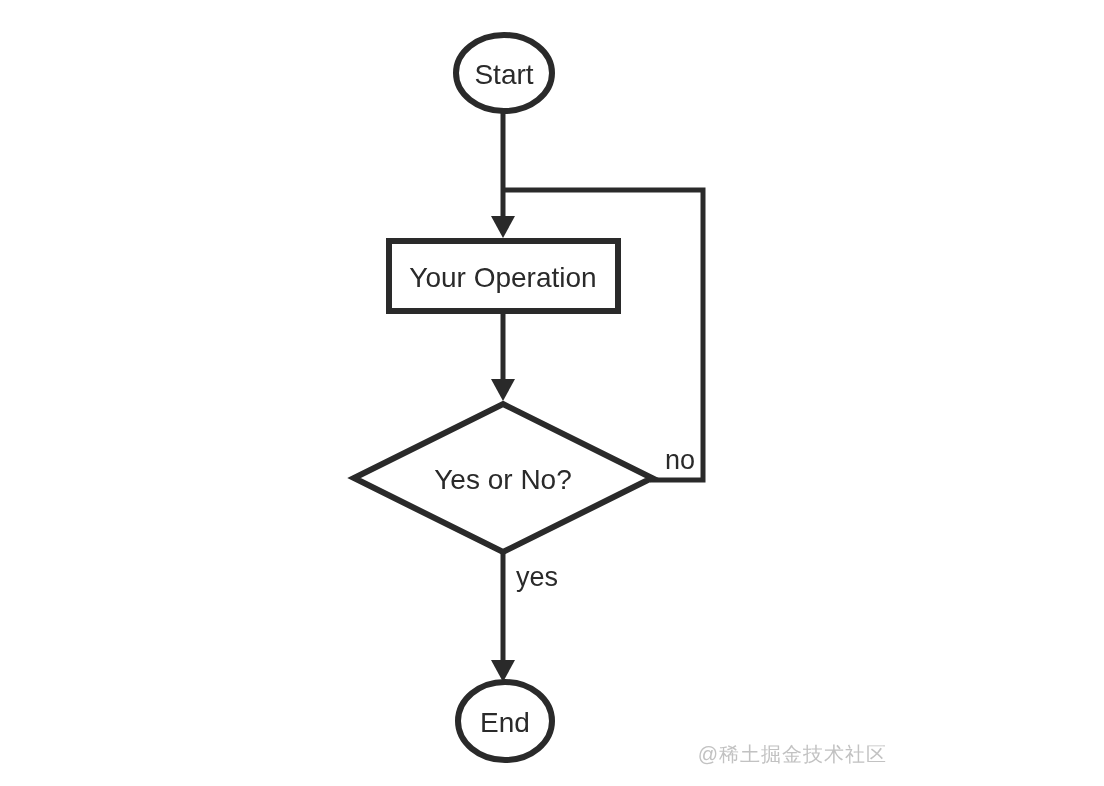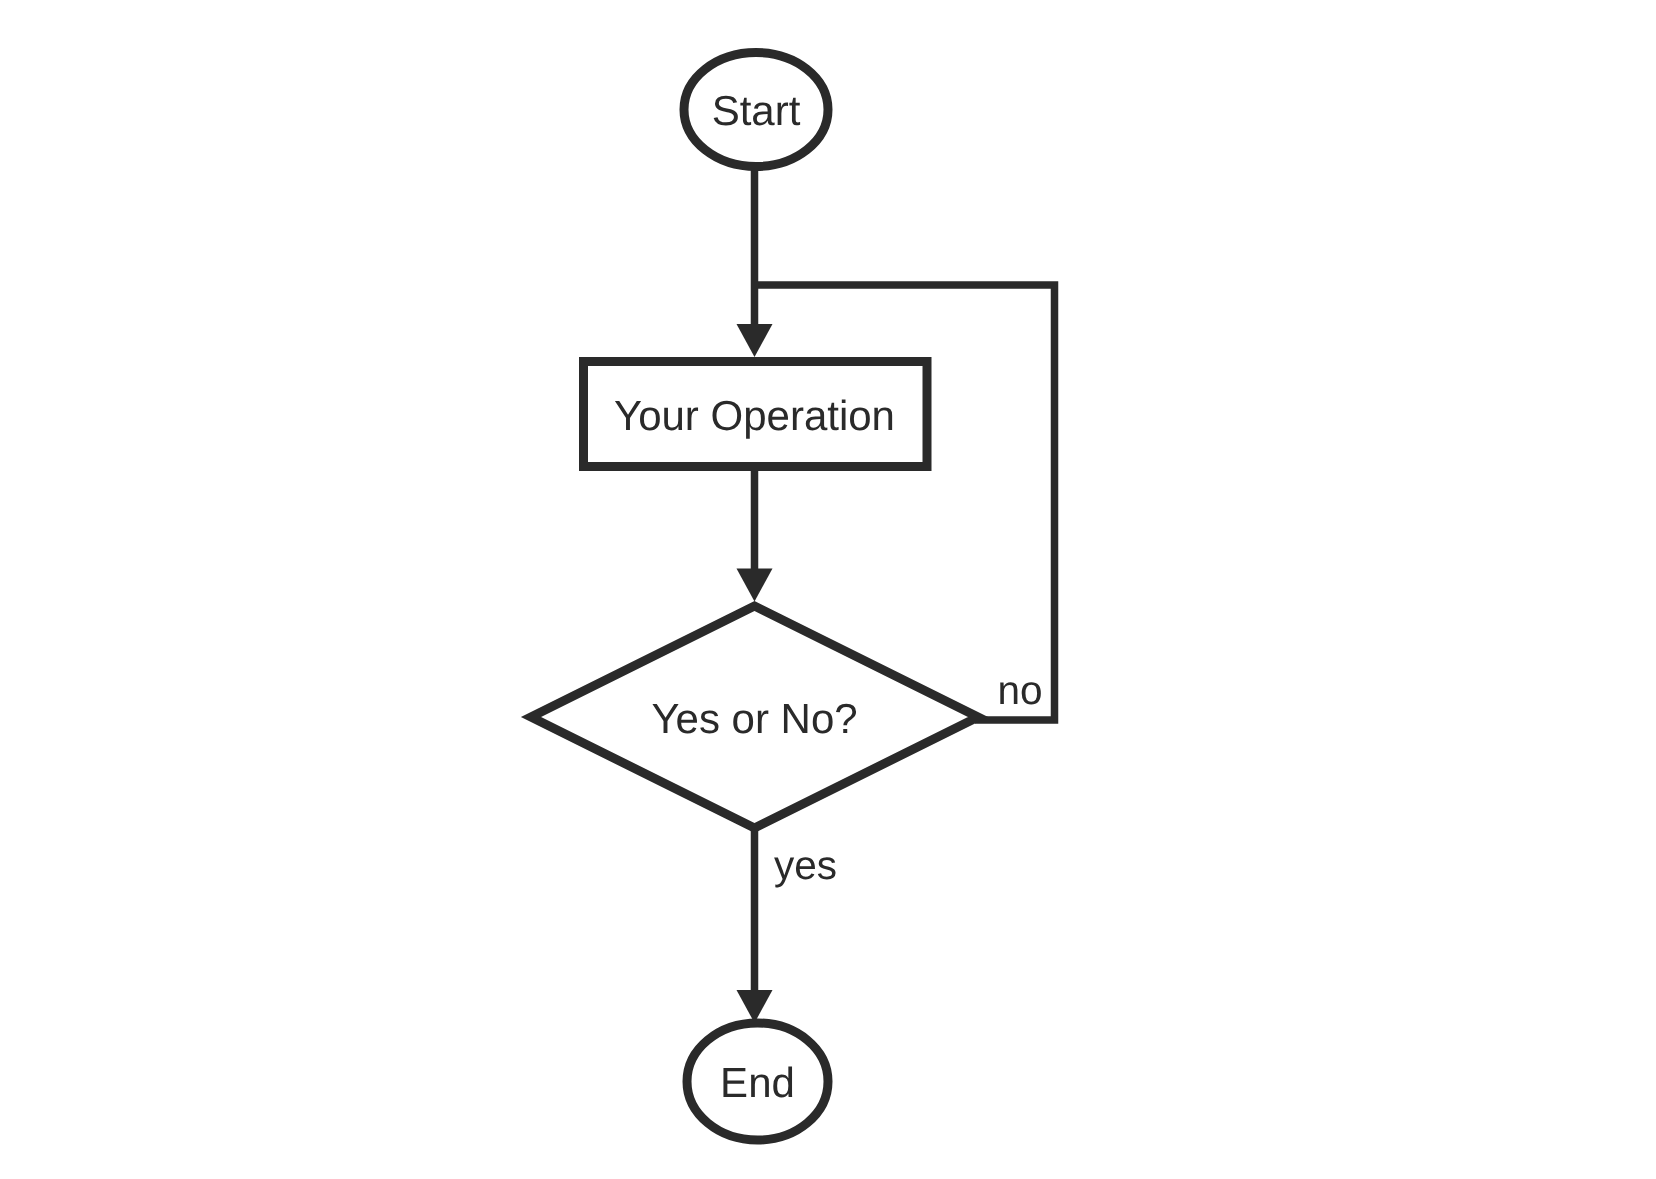--- a/index.html
+++ b/index.html
@@ -99,13 +99,14 @@
 
     <text class="edge-label" x="665" y="469">no</text>
     <text class="edge-label" x="516" y="586">yes</text>
 
     <g>
       <ellipse class="node-shape" cx="505" cy="721" rx="47" ry="39"></ellipse>
       <text class="node-label" x="505" y="722">End</text>
     </g>
   </svg>
 
+  <div class="watermark">@稀土掘金技术社区</div>
 </div>
 
 </body></html>

